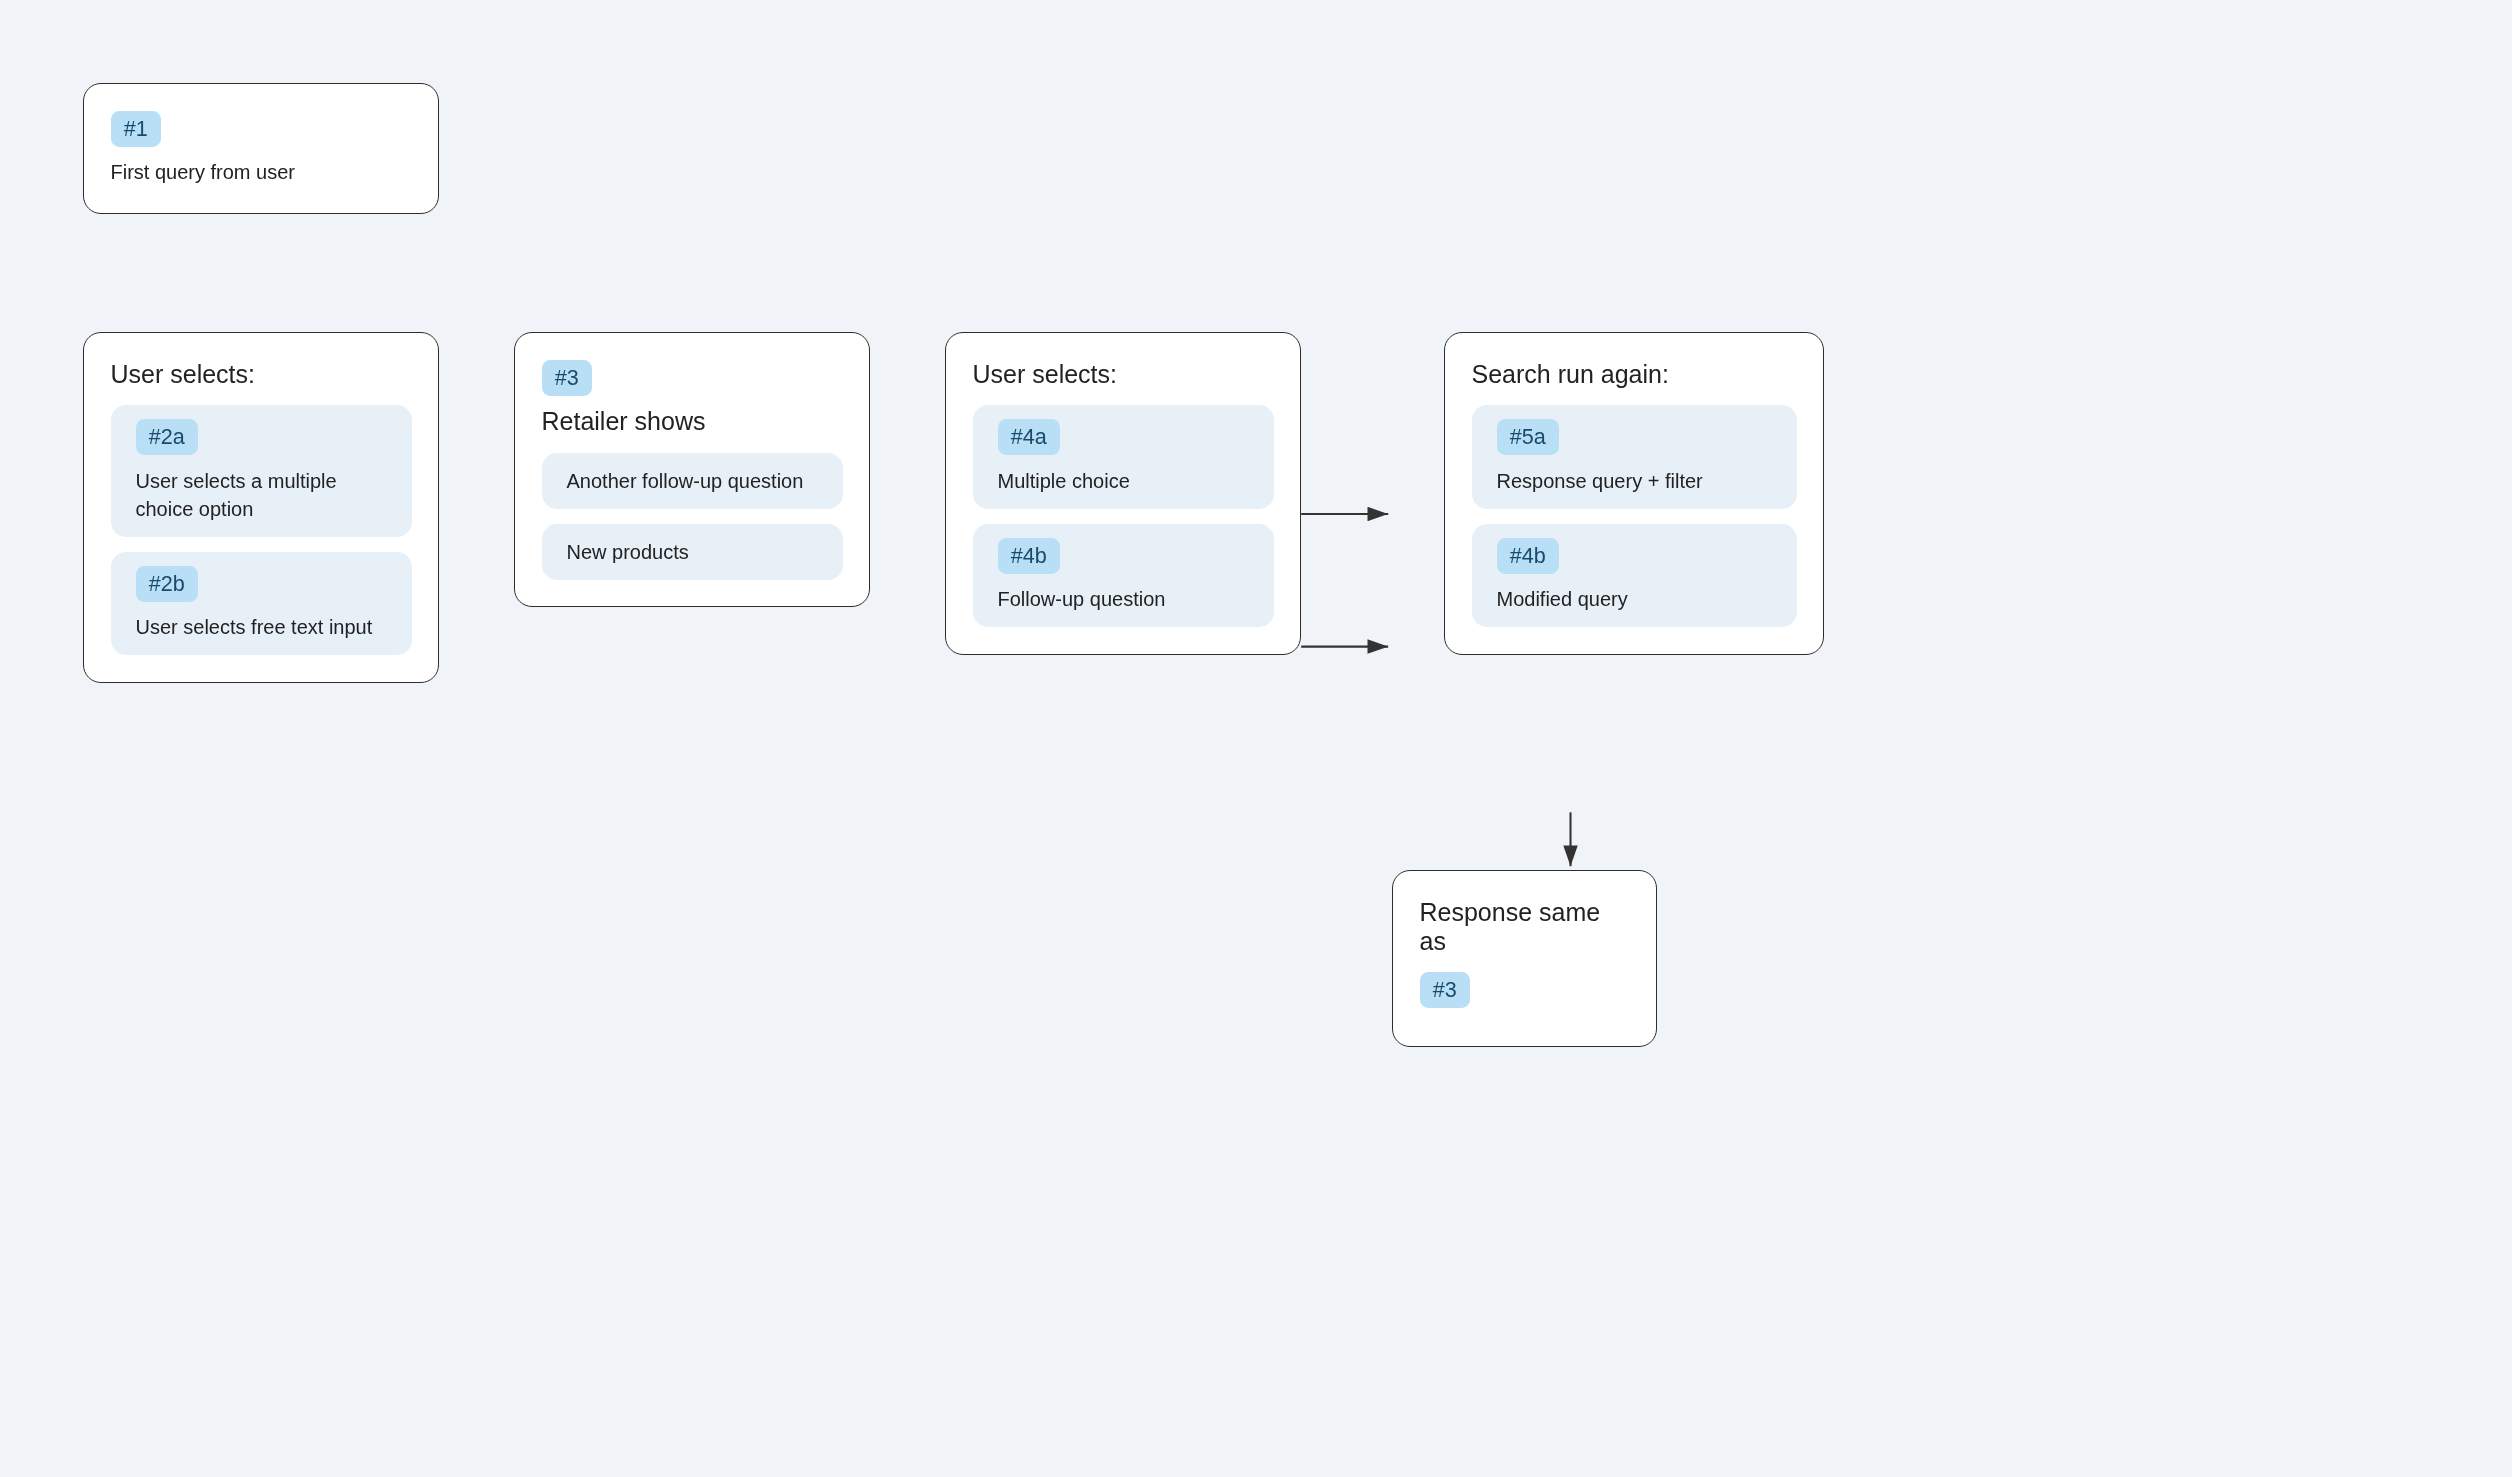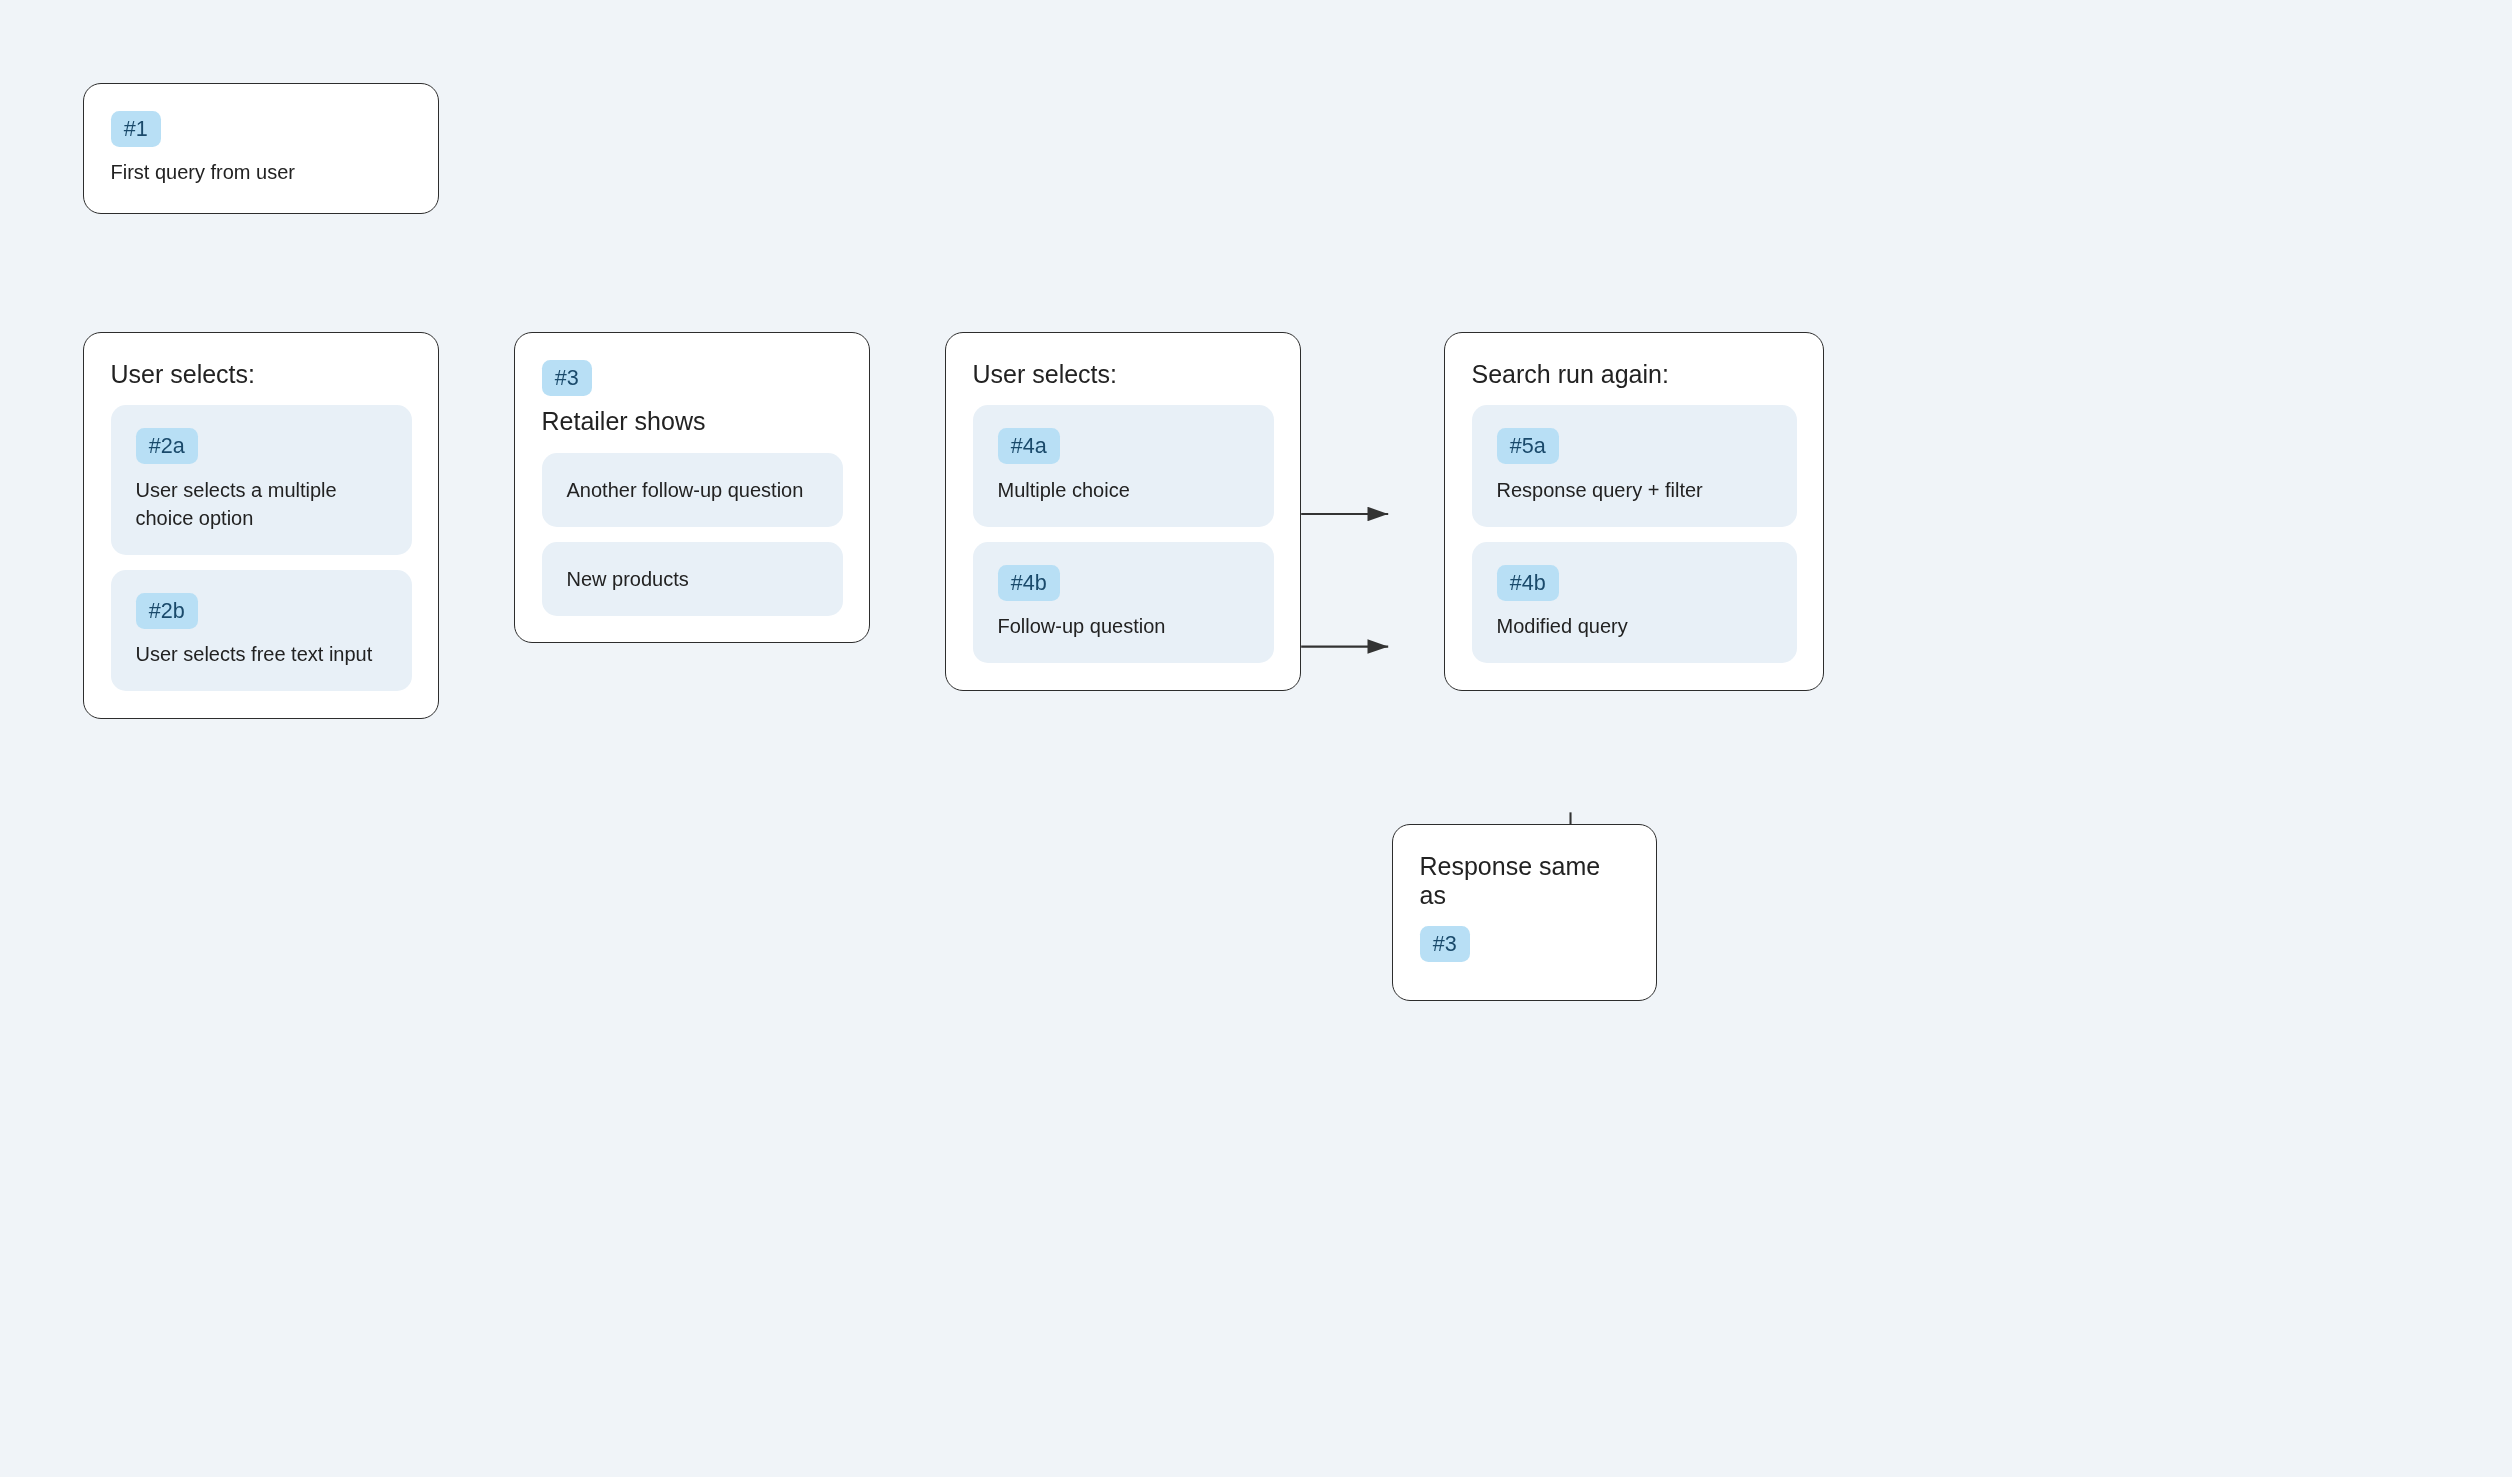--- a/index.html
+++ b/index.html
@@ -41,21 +41,21 @@
       border-radius: 8.3px;
       padding: 5px 13.3px;
       font-size: 21.6px;
       font-weight: 500;
       margin-bottom: 11.6px;
     }
 
     .inner-card {
       background: #e8f0f7;
       border-radius: 15px;
-      padding: 23px 25px;
+      padding: 14px 25px;
       margin-bottom: 15px;
     }
 
     .inner-card:last-child {
       margin-bottom: 0;
     }
 
     .inner-card-text {
       font-size: 20px;
       color: #222;
@@ -94,21 +94,21 @@
     
     .card-5 {
       left: 1444px;
       top: 332px;
       width: 380px;
     }
 
     
     .card-6 {
       left: 1392px;
-      top: 824px;
+      top: 870px;
       width: 265px;
     }
 
     
     .arrows-svg {
       position: absolute;
       top: 0;
       left: 0;
       width: 100%;
       height: 100%;

